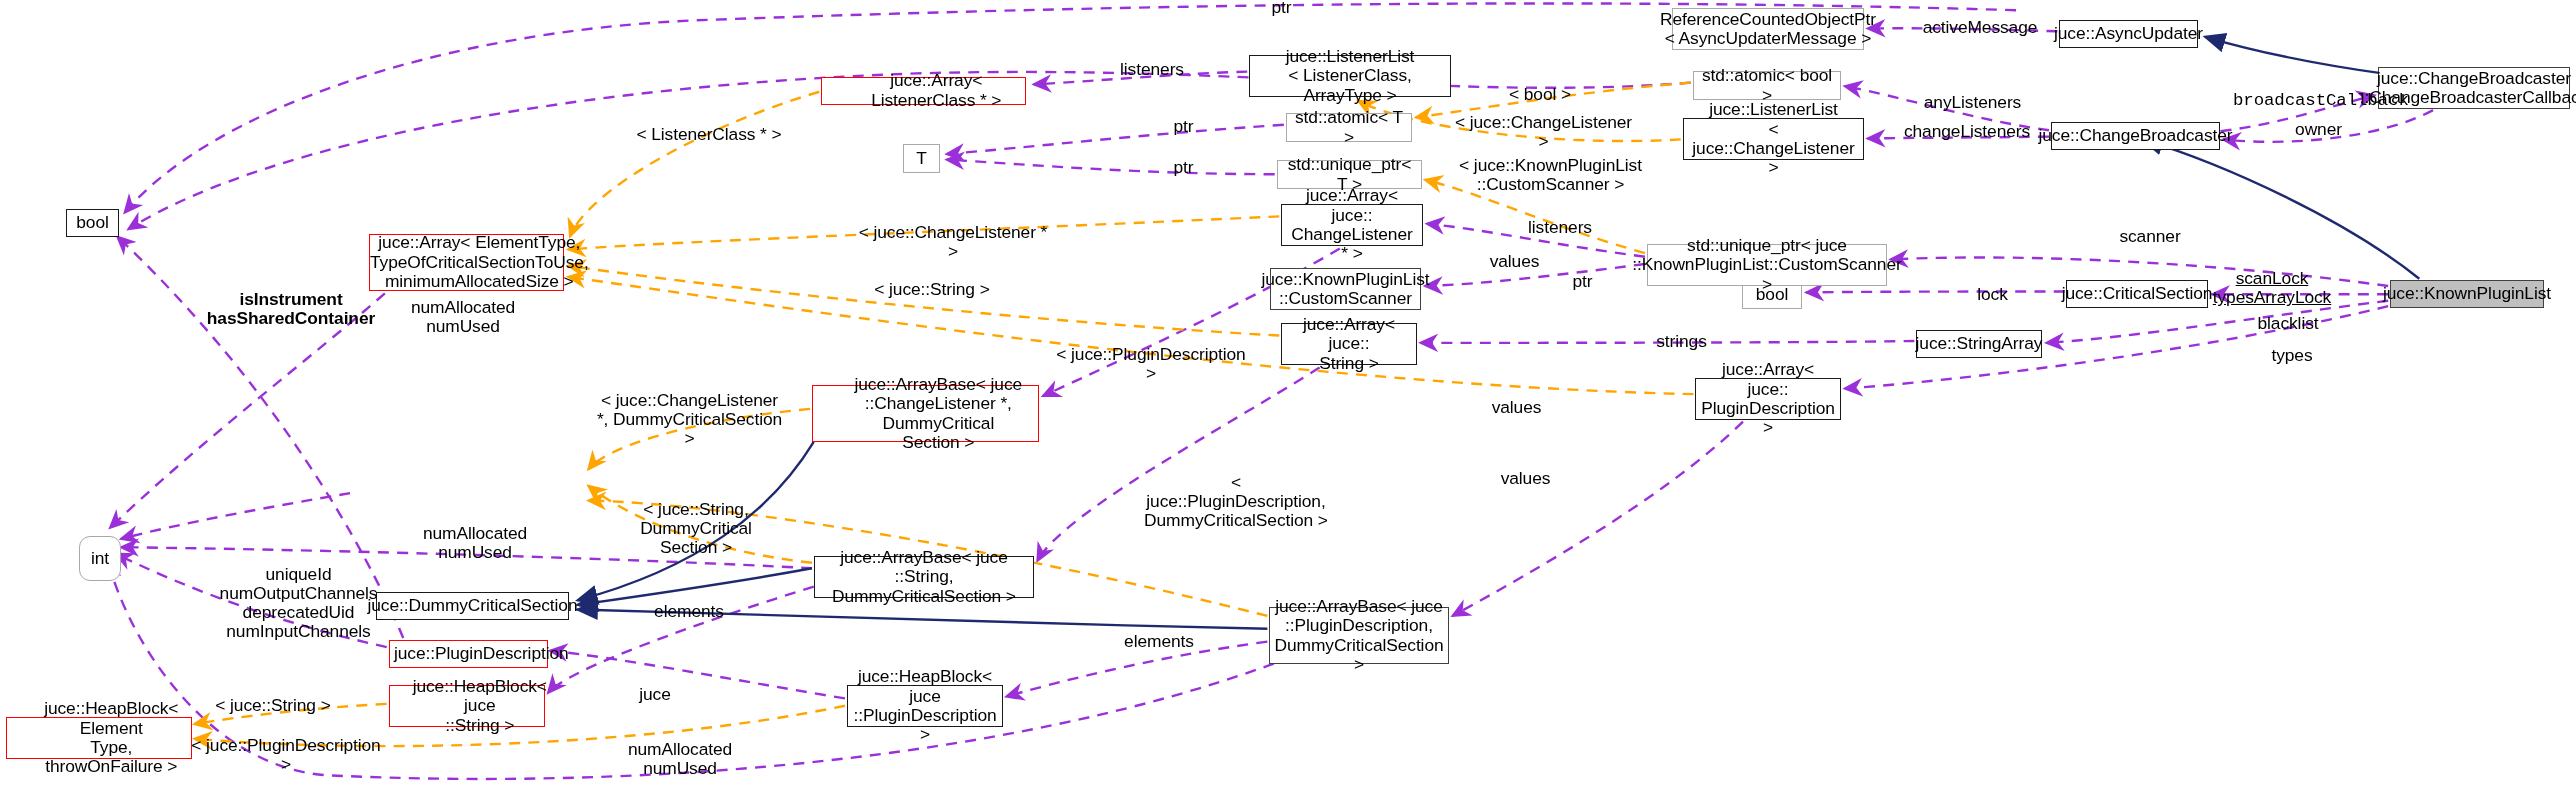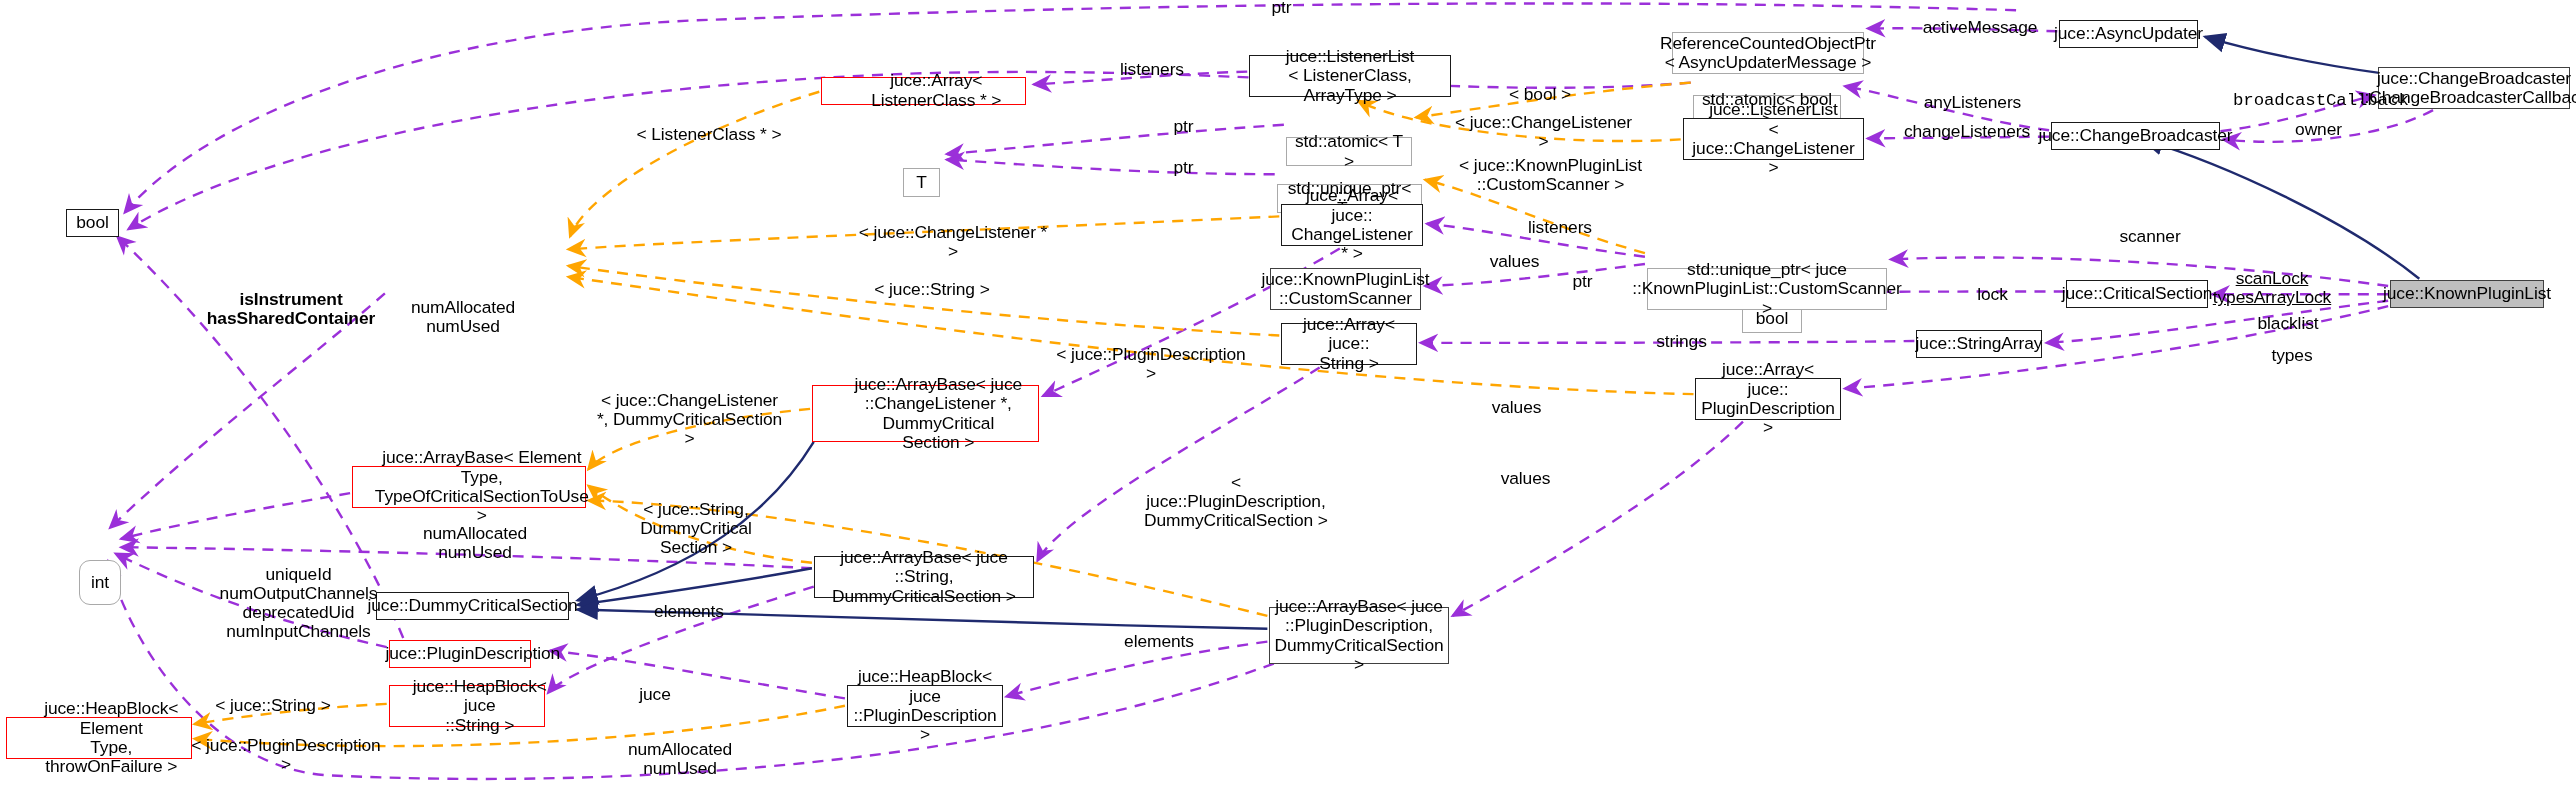--- a/index.html
+++ b/index.html
@@ -32,21 +32,21 @@
     font-size: 17.4px;
     line-height: 1.12;
     color: #000000;
     background: #ffffff;
     border: 0.9px solid #808080;
     padding: 1.8px 6.4px;
     white-space: pre-line;
     letter-spacing: -0.1px;
   }
   .node.black  { border: 1.8px solid #1a1a1a; }
-  .node.gray   { border: 0.9px solid #a9a9a9; margin-top: 24px; }
+  .node.gray   { border: 0.9px solid #a9a9a9; }
   .node.dark   { border: 1.8px solid #404040; }
   .node.red    { border: 1.8px solid #ff0000; padding-left: 32px; }
   .node.focus  { border: 1.8px solid #404040; background: #bfbfbf; }
 
   .edge-label {
     position: absolute;
     font-size: 17.4px;
     line-height: 1.1;
     color: #000000;
     text-align: center;
@@ -175,26 +175,27 @@
 
       <path d="M1383,686 C1100,680 780,668 630,665"></path>
     </g>
   </svg>
 
   <div class="node black" style="left:66px;  top:209px;  width:53px;  height:27.5px;">bool</div>
   <div class="node gray" style="left:79px;  top:536px;  width:42px;  height:45px;border-radius:11px;">int</div>
   <div class="node gray" style="left:903px; top:144px;  width:37px;  height:29px;">T</div>
   <div class="node gray" style="left:1742px;top:280px;  width:60px;  height:29px;">bool</div>
   <div class="node red" style="left:821px; top:77px;   width:205px; height:27.5px;">juce::Array&lt; ListenerClass * &gt;</div>
-  <div class="node red" style="left:352px; top:466px;  width:234px; height:42px;">juce::ArrayBase&lt; Element
-Type, TypeOfCriticalSectionToUse &gt;</div>
+  <div class="node red" style="left:369px; top:234px;  width:195px; height:57px;">juce::Array&lt; ElementType,
+TypeOfCriticalSectionToUse,
+minimumAllocatedSize &gt;</div>
   <div class="node red" style="left:812px; top:385px;  width:227px; height:57px;">juce::ArrayBase&lt; juce
 ::ChangeListener *, DummyCritical
 Section &gt;</div>
-  <div class="node red" style="left:389px; top:640px;  width:142px; height:27.5px;text-align:center;">juce::PluginDescription</div>
+  <div class="node red" style="left:389px; top:640px;  width:159px; height:27.5px;text-align:center;">juce::PluginDescription</div>
   <div class="node red" style="left:389px; top:685px;  width:156px; height:42px;">juce::HeapBlock&lt; juce
 ::String &gt;</div>
   <div class="node red" style="left:5.5px;   top:717px;  width:186px; height:42px;">juce::HeapBlock&lt; Element
 Type, throwOnFailure &gt;</div>
   <div class="node black" style="left:376px; top:592px;  width:193px; height:27.5px;">juce::DummyCriticalSection</div>
   <div class="node black" style="left:814px; top:556px;  width:220px; height:42px;">juce::ArrayBase&lt; juce
 ::String, DummyCriticalSection &gt;</div>
   <div class="node dark" style="left:1269px;top:607px;  width:180px; height:57px;">juce::ArrayBase&lt; juce
 ::PluginDescription,
 DummyCriticalSection &gt;</div>

